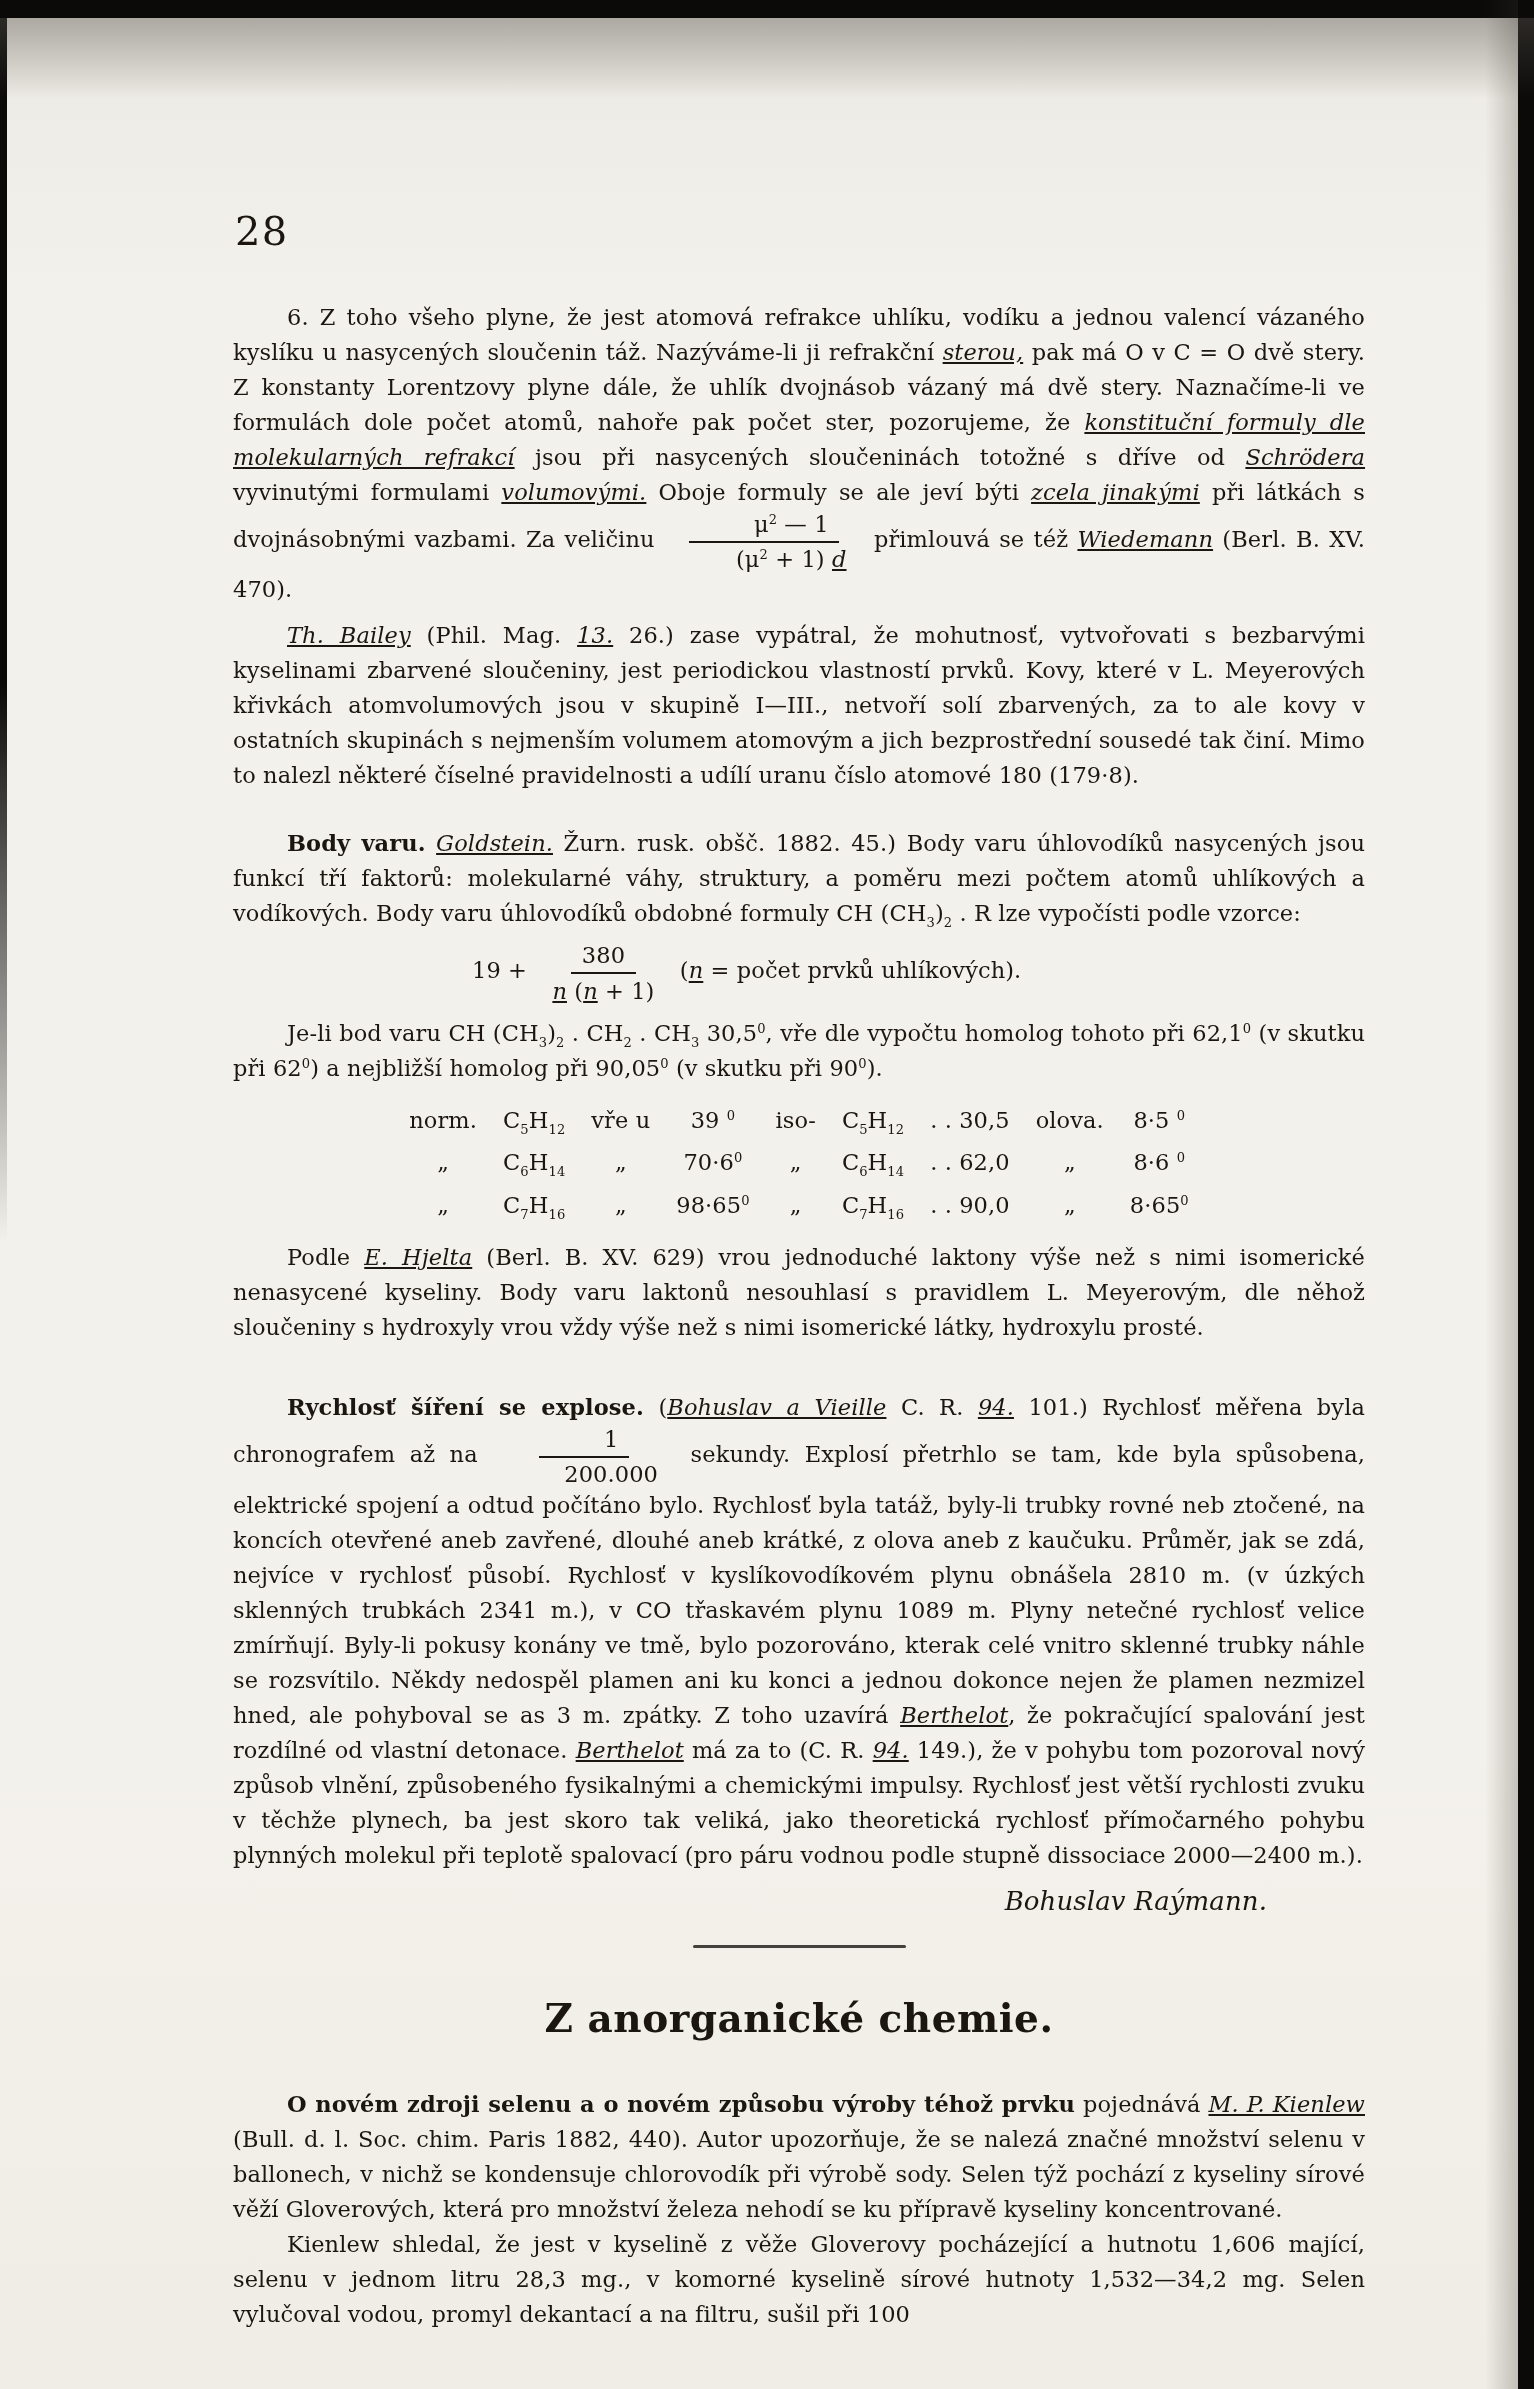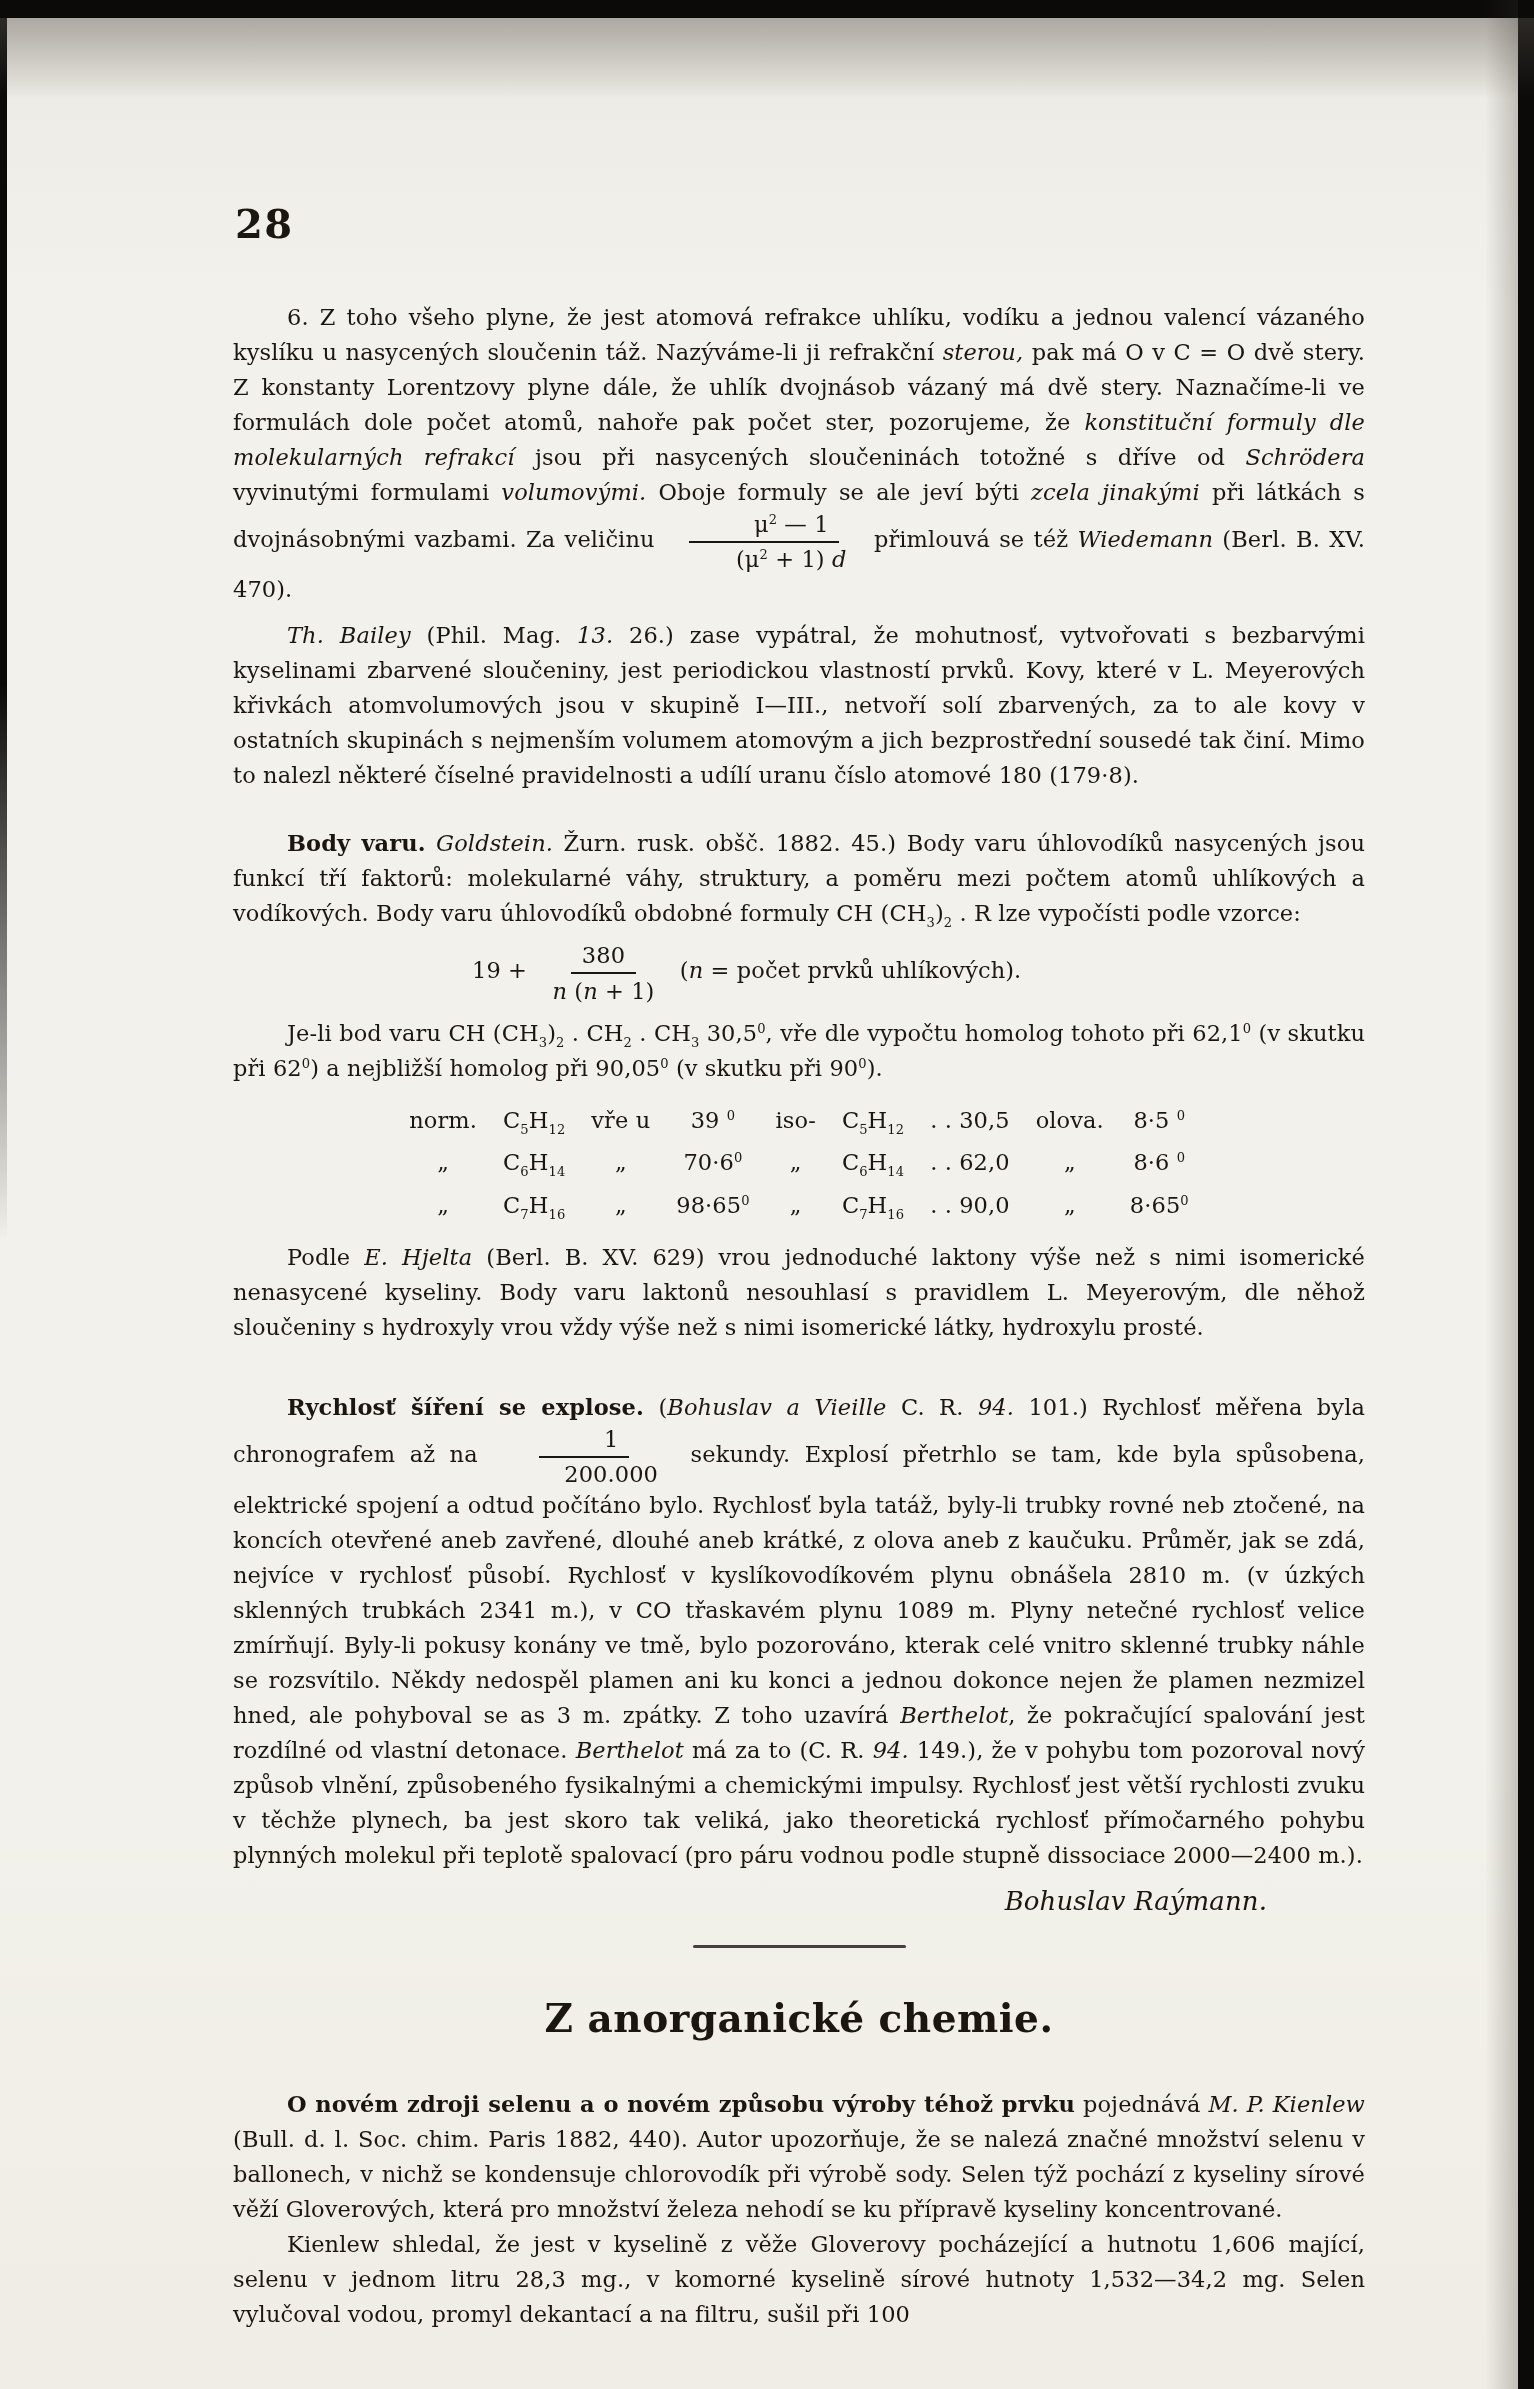--- a/index.html
+++ b/index.html
@@ -16,38 +16,38 @@
   .edge-top{left:0;top:0;width:100%;height:18px;}
   .edge-left{left:0;top:0;width:7.2px;height:1242px;
     background:linear-gradient(180deg,#0b0a09 0%,#0b0a09 55%,rgba(11,10,9,0) 100%);}
   .edge-right{right:0;top:0;width:16px;height:100%;}
   .shade-top{position:absolute;left:0;top:18px;width:100%;height:81px;
     background:linear-gradient(180deg,rgba(95,90,82,.40),rgba(95,90,82,0));}
   .shade-right{position:absolute;right:16px;top:0;width:33px;height:100%;
     background:linear-gradient(90deg,rgba(60,55,48,0),rgba(60,55,48,.25));}
 
   .page-number{
-    position:absolute;left:235px;top:200px;
-    font-size:40px;font-weight:bold;letter-spacing:1.4px;
+    position:absolute;left:235px;top:208px;
+    font-size:40px;font-weight:normal;letter-spacing:1.4px;
   }
 
   .text-column{
     position:absolute;left:233px;top:300px;width:1132px;
     font-size:22.5px;line-height:35px;
     text-align:justify;text-justify:inter-word;
     letter-spacing:0.1px;
   }
   .text-column p{margin:0;}
   .ind{text-indent:54px;}
   .gap-s{margin-top:10.5px !important;}
   .gap-m{margin-top:33px !important;}
   .gap-l{margin-top:45px !important;}
 
   .b{font-weight:bold;}
-  .i{font-style:italic;}
+  .i{font-style:italic;text-decoration:underline;}
   .sup{font-size:.58em;vertical-align:super;line-height:0;}
   .sub{font-size:.58em;vertical-align:sub;line-height:0;}
 
   .frac{
     display:inline-flex;flex-direction:column;align-items:center;
     vertical-align:middle;text-align:left;
     margin:0 7.6px;line-height:1.12;transform:translateY(1px);
   }
   .frac .fnum{display:block;padding:1px 10.5px 3.8px;border-bottom:2.4px solid #1c1611;}
   .frac .fden{display:block;padding:4.3px 10.5px 1px;}

